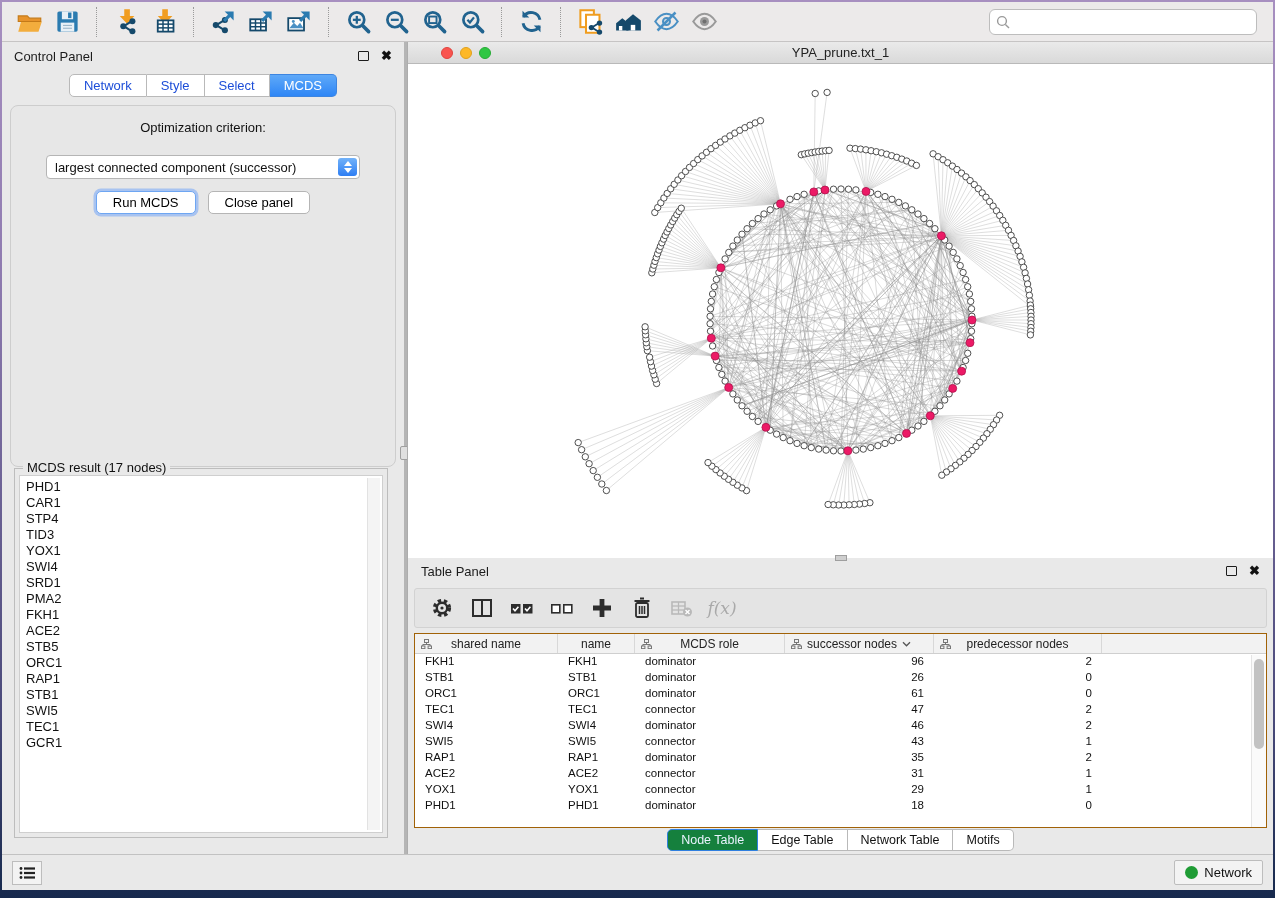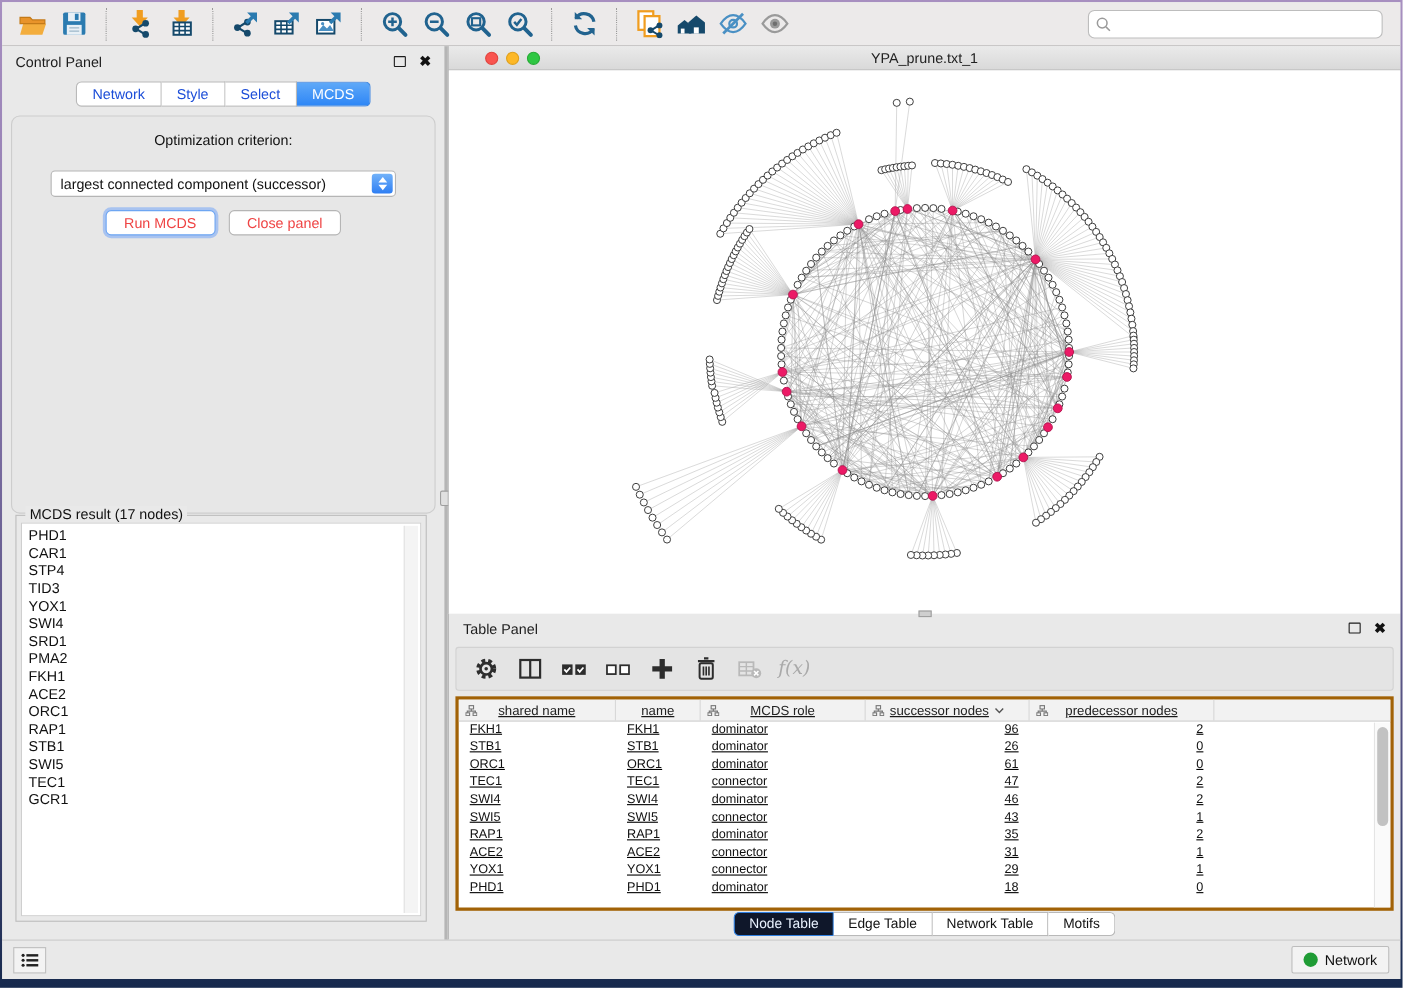--- a/index.html
+++ b/index.html
@@ -34,21 +34,21 @@
   .cp-tab:last-child { border-radius:0 5px 5px 0; }
   .cp-tab.active { background:linear-gradient(180deg,#5fa9f8,#2e86f6); border-color:#3d85e0; color:#fff; }
 
   #cp-box { margin:2px 8px 0 8px; height:362px; background:#e7e7e7; border:1px solid #cdcdcd; border-radius:8px; padding-top:14px; }
   #criterion-label { text-align:center; font-size:13px; color:#111; margin-bottom:20px; }
   #criterion-select { width:314px; height:24px; margin:0 auto; background:#fff; border:1px solid #b5b5b5; border-radius:4px; display:flex; align-items:center; position:relative; font-size:13px; padding-left:8px; color:#111; }
   #criterion-stepper { position:absolute; right:2px; top:2px; bottom:2px; width:19px; border-radius:3px; background:linear-gradient(180deg,#72b2f9,#2e7ef3); display:flex; flex-direction:column; align-items:center; justify-content:center; gap:2px; }
   .arr-up { width:0; height:0; border-left:4px solid transparent; border-right:4px solid transparent; border-bottom:5px solid #fff; }
   .arr-dn { width:0; height:0; border-left:4px solid transparent; border-right:4px solid transparent; border-top:5px solid #fff; }
   #cp-buttons { display:flex; justify-content:center; gap:12px; margin-top:12px; }
-  .cp-btn { height:23px; background:#fff; border:1px solid #b5b5b5; border-radius:5px; font-size:13px; padding:0 16px; color:#ef4444; }
+  .cp-btn { height:23px; background:#fff; border:1px solid #b5b5b5; border-radius:5px; font-size:13px; padding:0 16px; color:#000000; }
   .cp-btn.focused { border:1.5px solid #6ea6f2; box-shadow:0 0 0 2.5px rgba(90,150,250,.45); }
 
   #mcds-group { position:absolute; left:12px; right:16px; top:426px; bottom:16px; border:1px solid #bdbdbd; background:#e9e9e9; }
   #mcds-legend { position:absolute; top:-9px; left:8px; background:#e9e9e9; padding:0 4px; font-size:13px; color:#111; }
   #mcds-list { position:absolute; left:4px; right:4px; top:6px; bottom:4px; background:#fff; border:1px solid #cfcfcf; overflow:hidden; }
   #mcds-items { padding:3px 0 0 6px; font-size:13px; line-height:16px; color:#111; }
   #mcds-scroll { position:absolute; right:2px; top:2px; bottom:2px; width:13px; background:#f4f4f4; border-left:1px solid #e2e2e2; }
 
   
   #v-splitter { width:3px; flex:0 0 3px; background:#b5b5b5; position:relative; }
@@ -67,36 +67,36 @@
   #net-canvas { flex:1; background:#fff; position:relative; overflow:hidden; }
   #net-split-handle { position:absolute; bottom:-3px; left:50%; margin-left:-6px; width:12px; height:6px; background:#cfcfcf; border:1px solid #9f9f9f; z-index:5; }
 
   
   #table-panel { flex:1 1 auto; background:#e9e9e9; position:relative; border-left:1px solid #adadad; }
   #tp-titlebar { height:26px; display:flex; align-items:center; padding:0 13px; font-size:13px; color:#1c1c1c; }
   #tp-toolbar { margin:4px 6px 0 6px; height:40px; background:#e4e4e4; border:1px solid #d2d2d2; border-radius:3px; display:flex; align-items:center; padding:0 10px; gap:6px; }
   .tp-btn { width:34px; height:32px; display:flex; align-items:center; justify-content:center;text-align:center; }
   .tp-fx { font-family:"DejaVu Serif", serif; font-style:italic; font-size:17px; color:#a9a9a9; }
 
-  #table-wrap { position:absolute; left:6px; right:6px; top:75px; bottom:26px; background:#fff; border:3px solid #a16207; overflow:hidden;text-decoration:underline; }
+  #table-wrap { position:absolute; left:6px; right:6px; top:75px; bottom:26px; background:#fff; border:1px solid #a16207; overflow:hidden; }
   #tbl-header { display:flex; height:20px; background:#f2f2f2; border-bottom:1px solid #cfcfcf; }
   .th { position:relative; display:flex; align-items:center; justify-content:center; font-size:12px; color:#222; border-right:1px solid #d8d8d8; flex:0 0 auto; }
   .th .colicon { position:absolute; left:6px; top:5px; }
   .th .sort { margin-left:5px; }
   .tbl-row { display:flex; height:16px; font-size:11.5px; color:#111; }
   .td { flex:0 0 auto; padding:1px 0 0 10px; white-space:nowrap; overflow:hidden; }
   .td.num { text-align:right; padding:1px 10px 0 0; }
   #tbl-vscroll { position:absolute; right:0; top:21px; bottom:0; width:15px; background:#fafafa; border-left:1px solid #e4e4e4; }
   #tbl-thumb { position:absolute; left:2px; right:2px; top:4px; height:90px; background:#c2c2c2; border-radius:6px; }
 
   #tp-tabs { position:absolute; left:0; right:0; bottom:3px; display:flex; justify-content:center; }
   .tp-tab { font-size:12.5px; padding:3px 13px; background:#fff; border:1px solid #b9b9b9; border-left:none; color:#111; }
   .tp-tab:first-child { border-left:1px solid #b9b9b9; border-radius:5px 0 0 5px; }
   .tp-tab:last-child { border-radius:0 5px 5px 0; }
-  .tp-tab.active { background:#0f172a; border-color:#2f7fe0; color:#eaf3ff; }
+  .tp-tab.active { background:#15803d; border-color:#2f7fe0; color:#eaf3ff; }
 
   
   #status-bar { height:36px; flex:0 0 36px; background:#e9e9e9; border-top:1px solid #c2c2c2; display:flex; align-items:center; padding:0 10px; }
   #list-btn { width:30px; height:24px; background:#f3f3f3; border:1px solid #bdbdbd; display:flex; align-items:center; justify-content:center; }
   #memory-btn { margin-left:auto; height:25px; background:#f3f3f3; border:1px solid #bdbdbd; border-radius:2px; display:flex; align-items:center; gap:6px; padding:0 10px; font-size:13px; color:#111; }
   #memory-dot { width:13px; height:13px; border-radius:50%; background:#1f9c35; }
 </style>
 </head>
 <body>
 
@@ -315,20 +315,21 @@
               <div>PHD1</div>
               <div>CAR1</div>
               <div>STP4</div>
               <div>TID3</div>
               <div>YOX1</div>
               <div>SWI4</div>
               <div>SRD1</div>
               <div>PMA2</div>
               <div>FKH1</div>
               <div>ACE2</div>
+              <div>STB5</div>
               <div>ORC1</div>
               <div>RAP1</div>
               <div>STB1</div>
               <div>SWI5</div>
               <div>TEC1</div>
               <div>GCR1</div>
             </div>
           <div id="mcds-scroll"></div>
         </div>
       </div>

